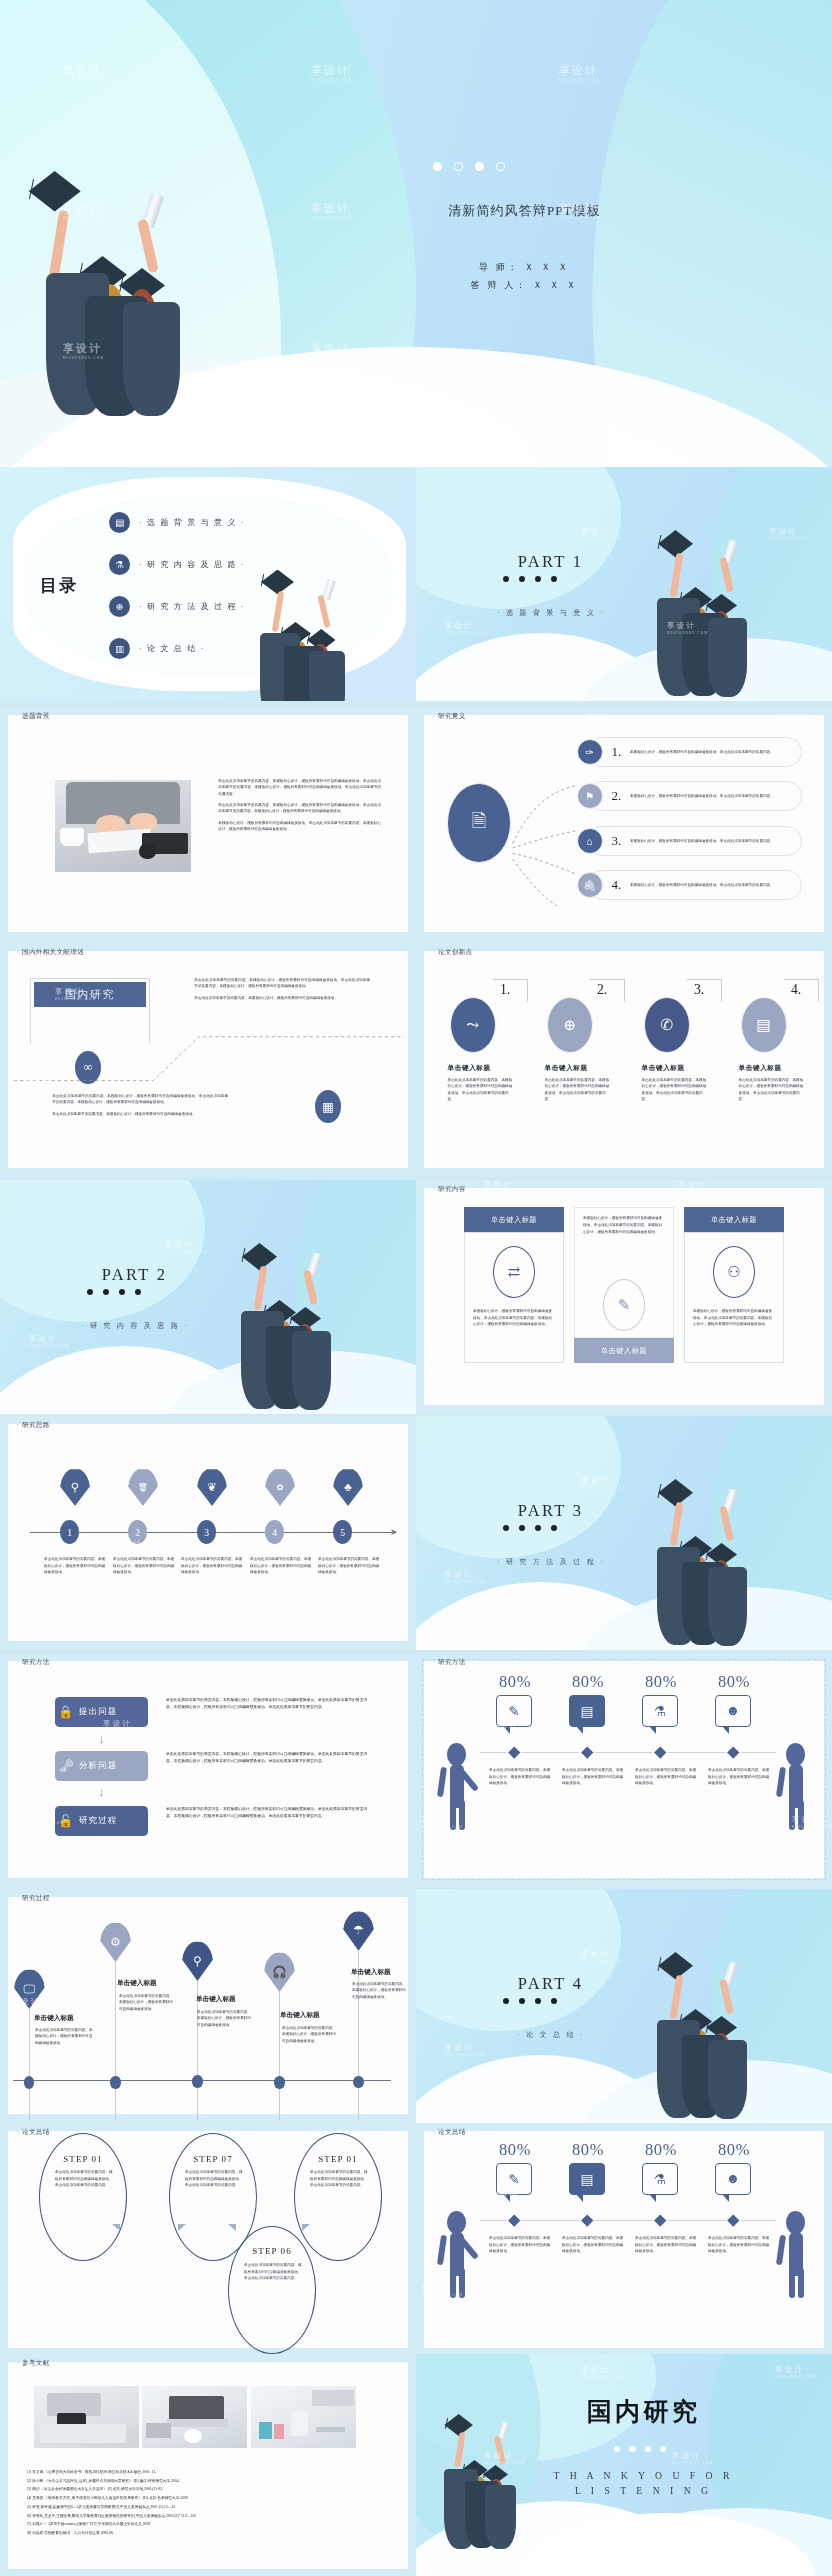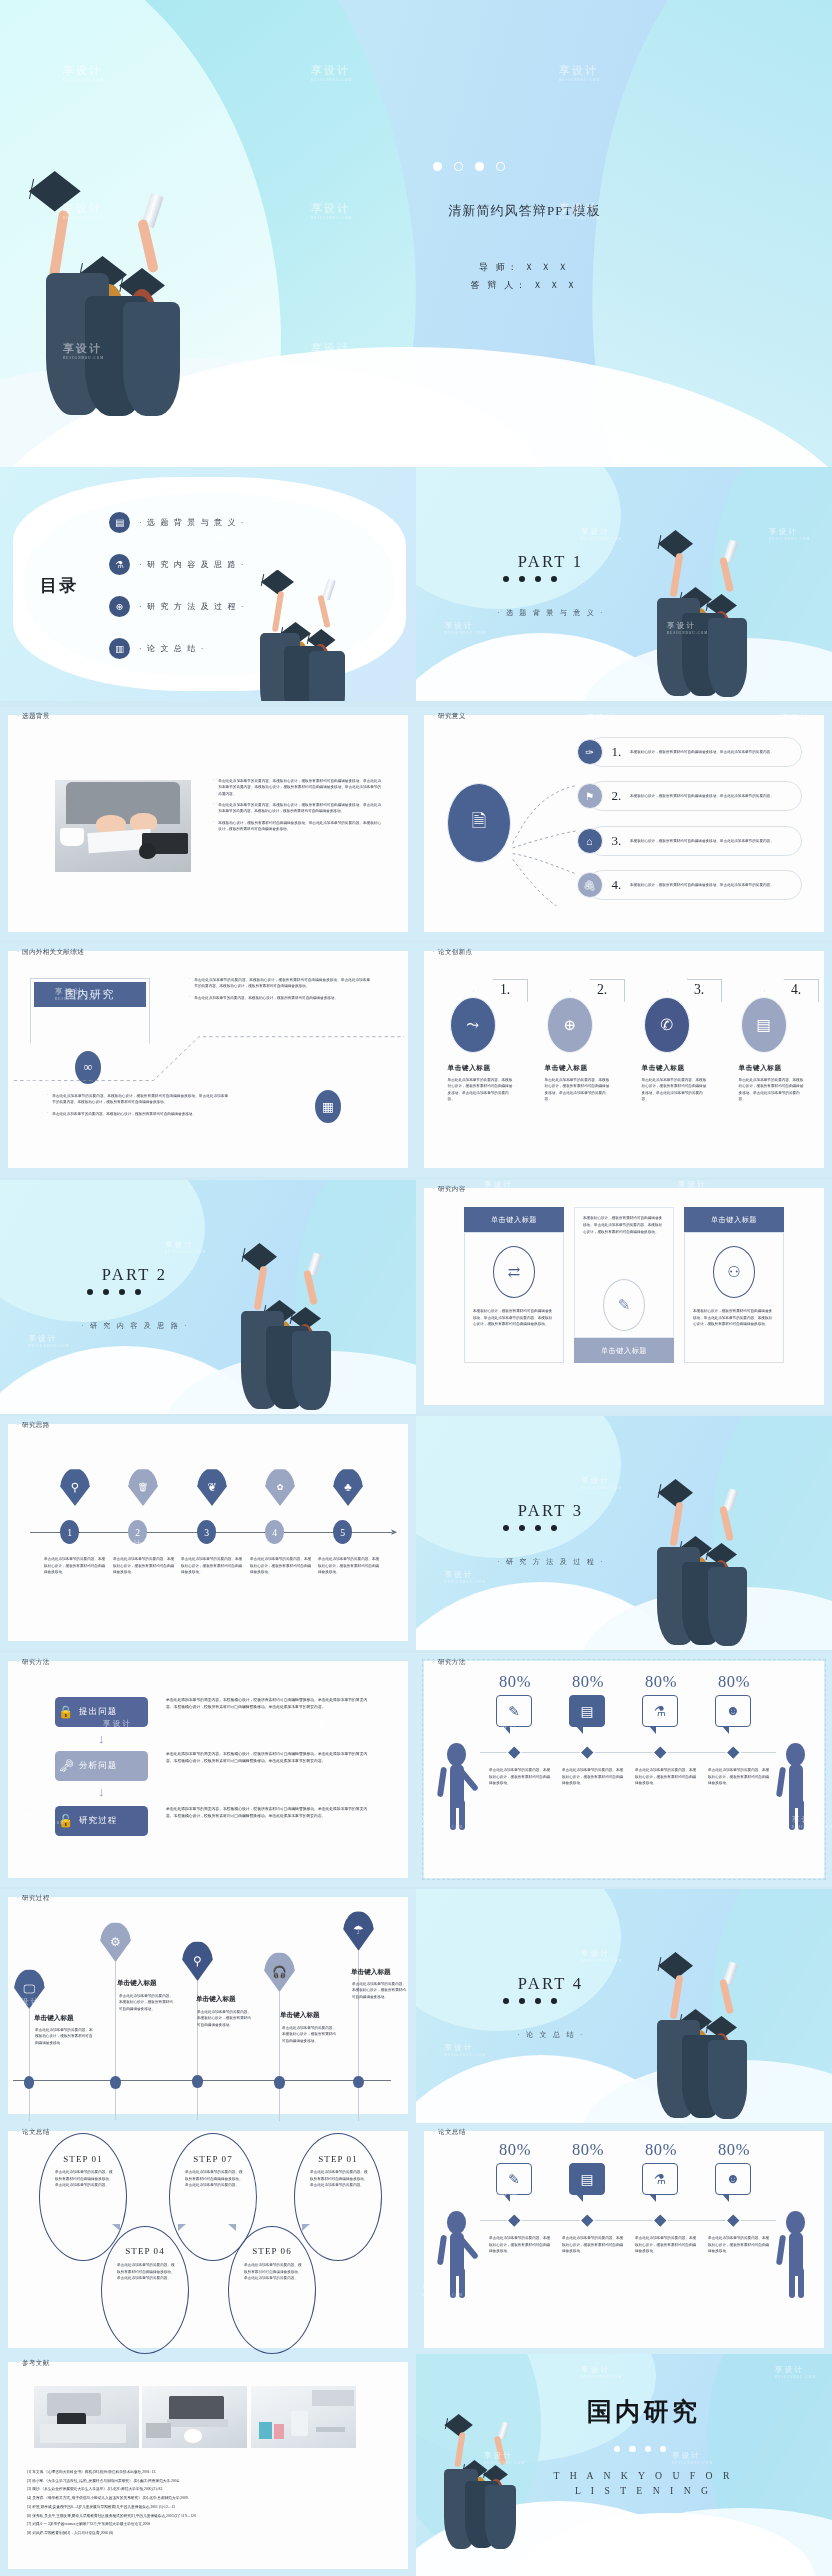--- a/index.html
+++ b/index.html
@@ -867,24 +867,20 @@
       <p>单击此处添加本章节的简要内容。模板所有素材均可自由编辑替换移动。单击此处添加本章节的简要内容。</p>
     </div>
     <div class="step" style="left:169px;top:10.3px;">
       <b>STEP 07</b>
       <p>单击此处添加本章节的简要内容。模板所有素材均可自由编辑替换移动。单击此处添加本章节的简要内容。</p>
     </div>
     <div class="step" style="left:294px;top:10.3px;">
       <b>STEP 01</b>
       <p>单击此处添加本章节的简要内容。模板所有素材均可自由编辑替换移动。单击此处添加本章节的简要内容。</p>
     </div>
-    <div class="step" style="left:101px;top:103px;">
-      <b>STEP 04</b>
-      <p>单击此处添加本章节的简要内容。模板所有素材均可自由编辑替换移动。单击此处添加本章节的简要内容。</p>
-    </div>
     <div class="step" style="left:228px;top:103px;">
       <b>STEP 06</b>
       <p>单击此处添加本章节的简要内容。模板所有素材均可自由编辑替换移动。单击此处添加本章节的简要内容。</p>
     </div>
     <div class="steparr" style="left:112px;top:101px;"></div>
     <div class="steparr" style="left:178px;top:101px;transform:scaleX(-1);"></div>
     <div class="steparr" style="left:228px;top:101px;"></div>
     <div class="steparr" style="left:302px;top:101px;transform:scaleX(-1);"></div>
     <div class="wm" style="left:11.4px;top:57px;font-size:7.4px;">享设计<small>DESIGNDOU.COM</small></div>
     <div class="wm" style="left:256px;top:142px;font-size:7.4px;">享设计<small>DESIGNDOU.COM</small></div>

